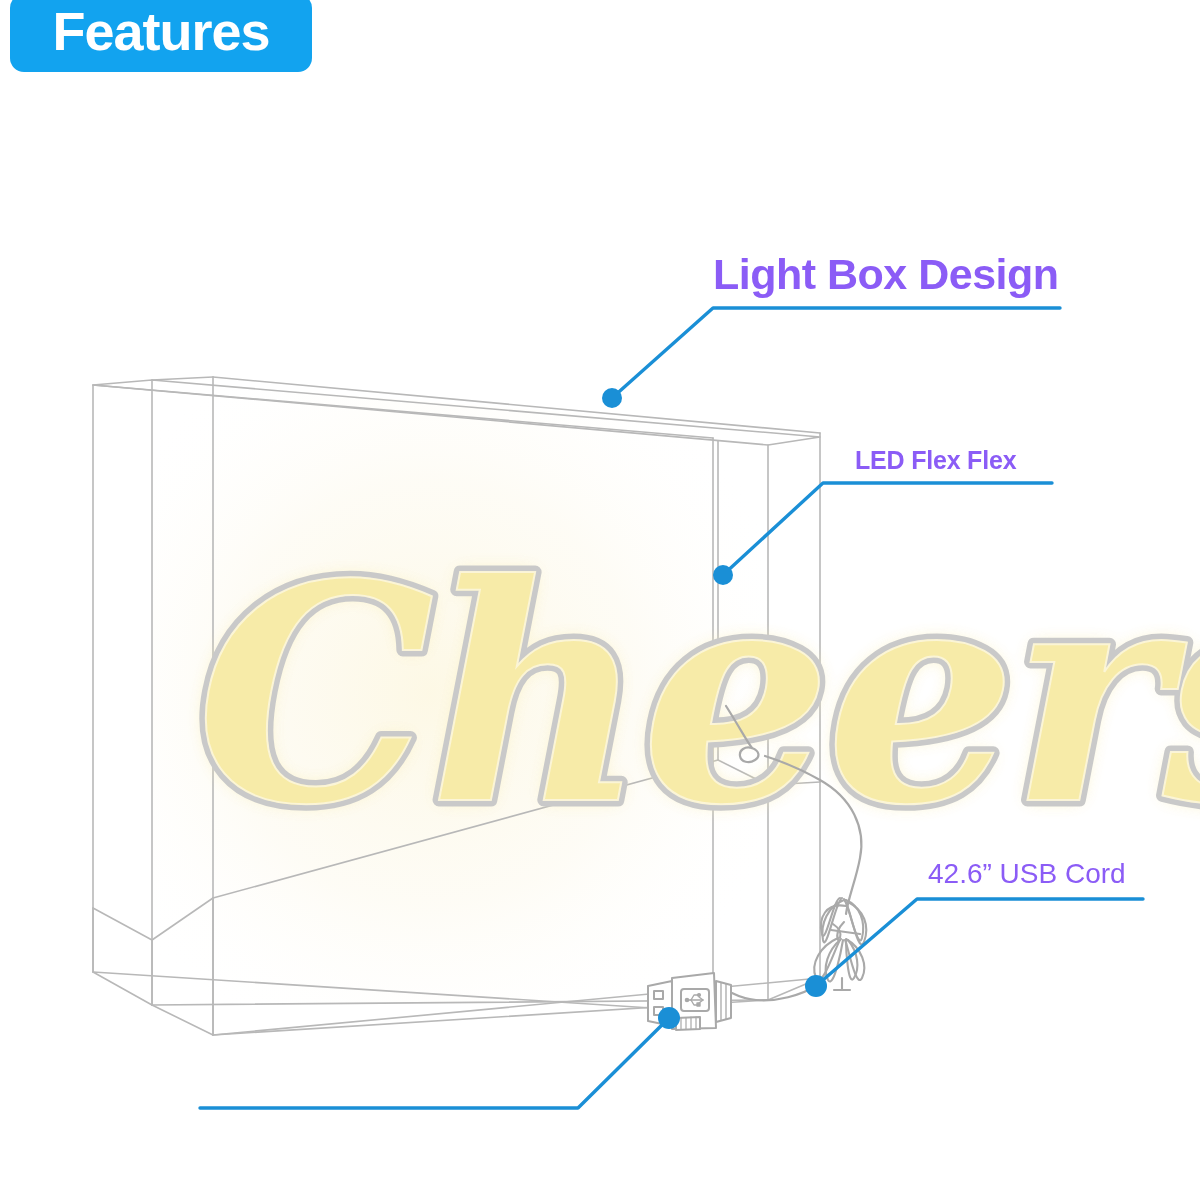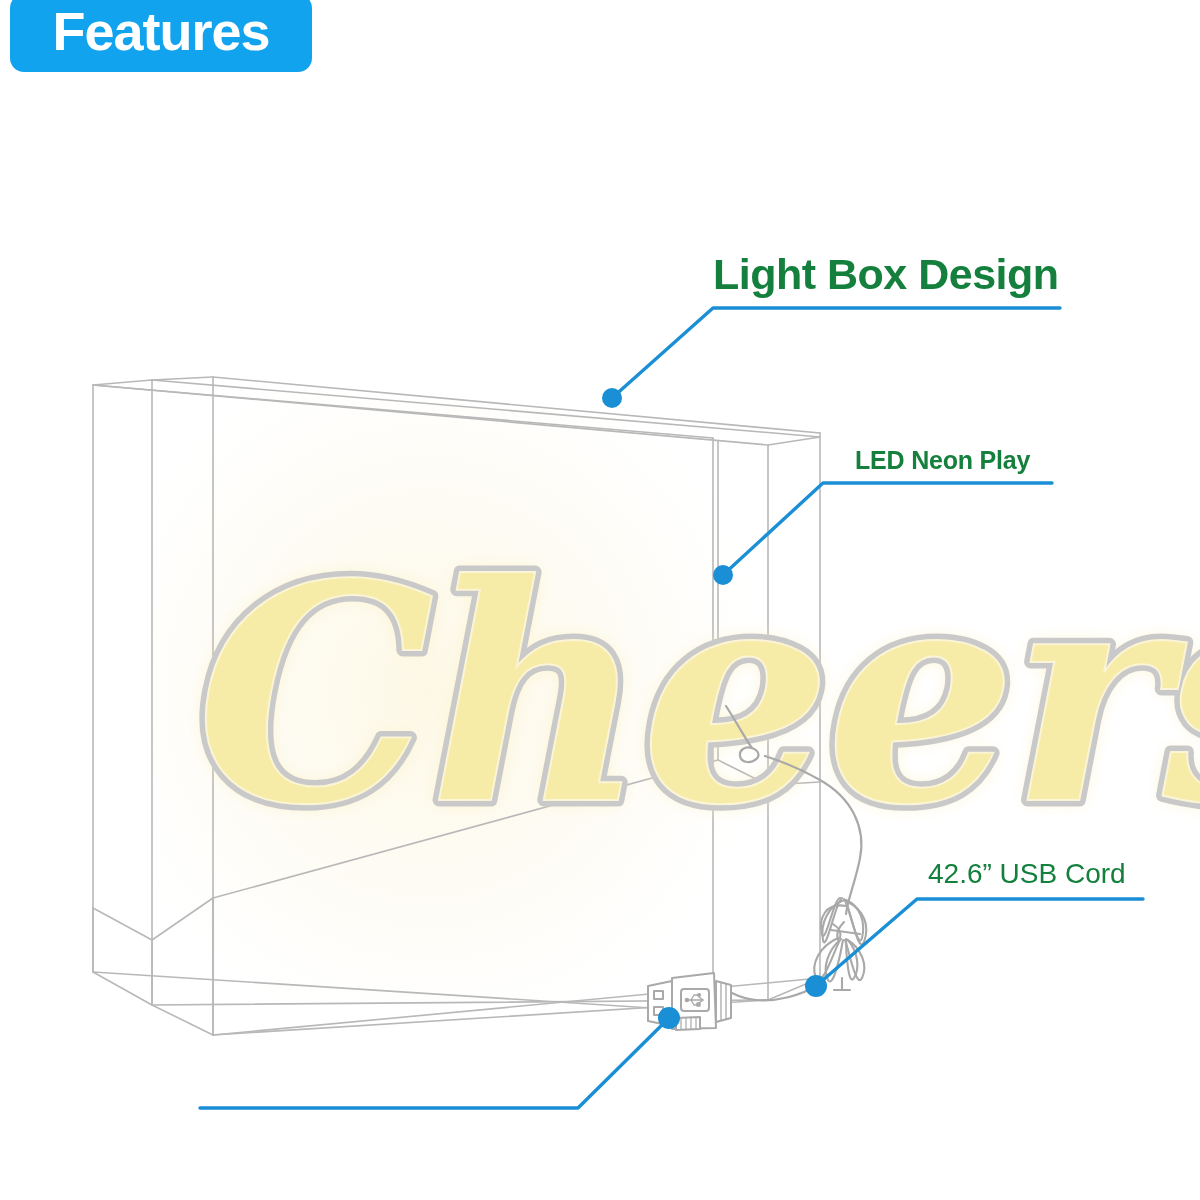--- a/index.html
+++ b/index.html
@@ -51,21 +51,21 @@
     position: absolute;
     left: 0;
     top: 0;
     width: 1200px;
     height: 1200px;
   }
 
   
   .callout {
     position: absolute;
-    color: #15803d;
+    color: #8b5cf6;
     white-space: nowrap;
     line-height: 1;
     font-family: "Liberation Sans", sans-serif;
   }
   .callout.bold {
     font-weight: bold;
   }
   .callout.light {
     font-weight: normal;
   }
@@ -249,18 +249,18 @@
     <g fill="#1A8FD6">
       <circle cx="612" cy="398" r="10"></circle>
       <circle cx="723" cy="575" r="10"></circle>
       <circle cx="816" cy="986" r="11"></circle>
       <circle cx="669" cy="1018" r="11"></circle>
     </g>
   </svg>
 
   <div class="callout bold" id="label-lightbox">Light Box Design</div>
 
-  <div class="callout bold" id="label-ledneon">LED Neon Play</div>
+  <div class="callout bold" id="label-ledneon">LED Flex Flex</div>
 
   <div class="callout light" id="label-usbcord">42.6” USB Cord</div>
 
 
 </div>
 
 </body></html>

